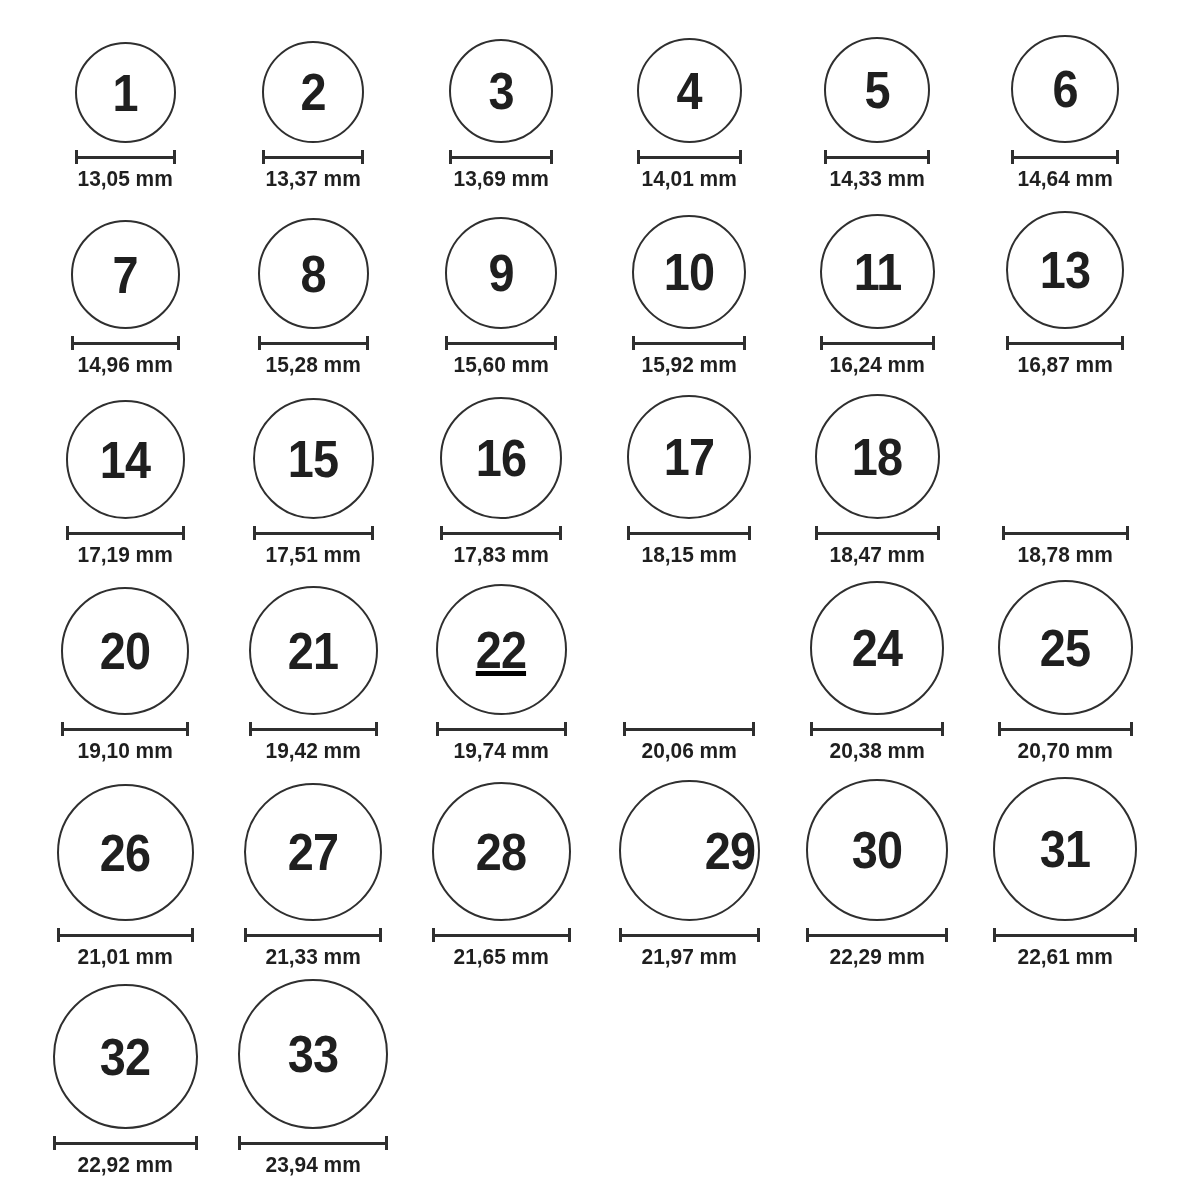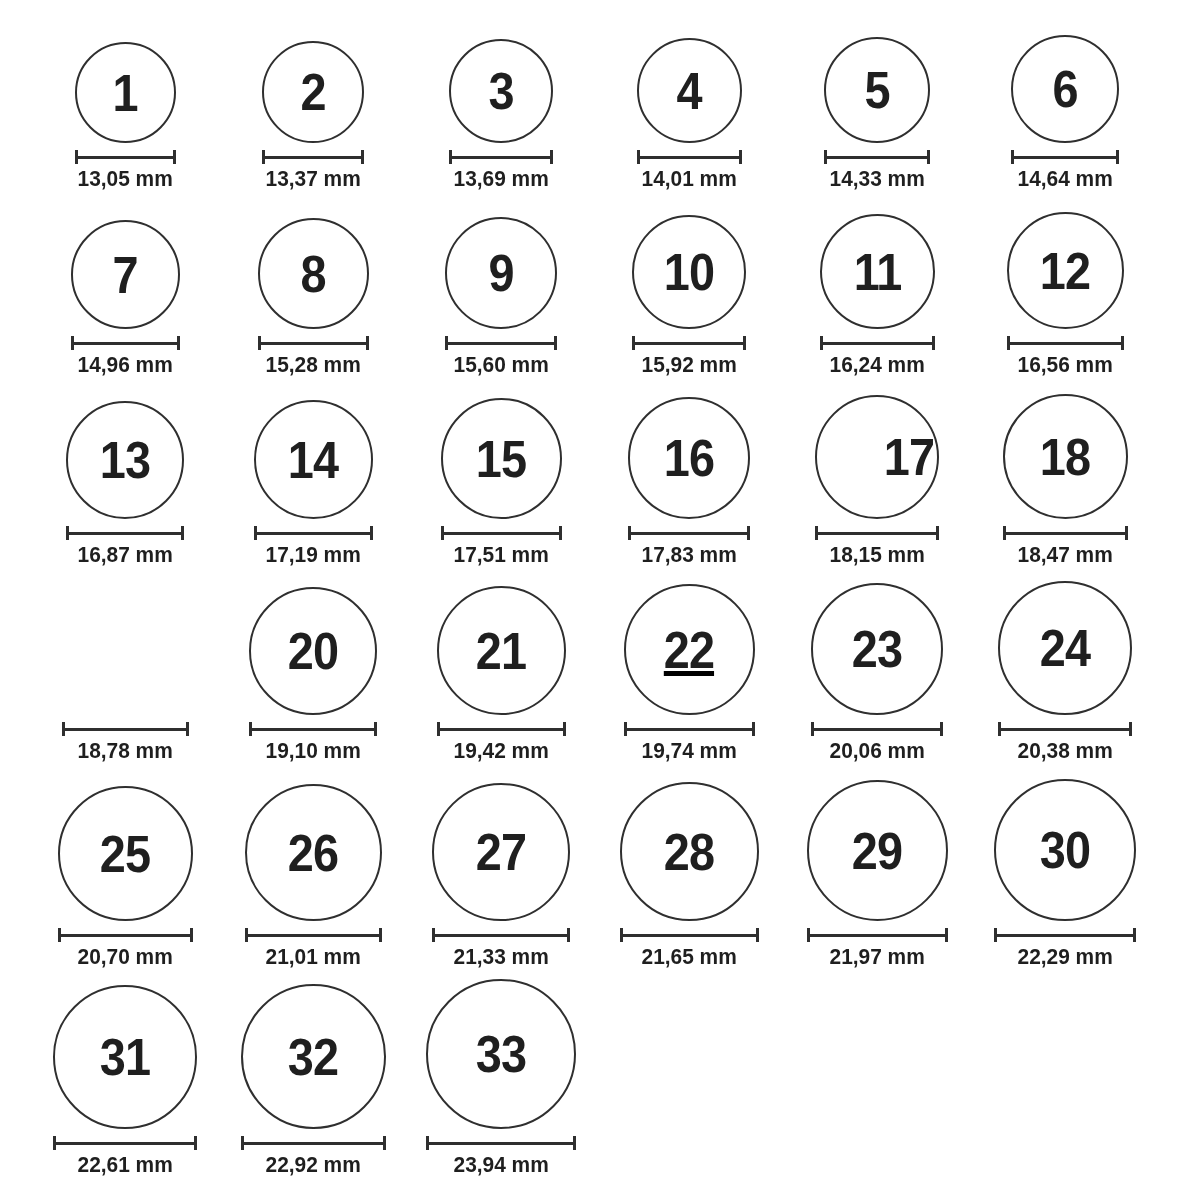--- a/index.html
+++ b/index.html
@@ -152,27 +152,20 @@
   </div>
 
   <div class="cell">
     <div class="circle" style="width: 115px; height: 115px;">
       <span class="num">11</span>
     </div>
     <div class="measure" style="width: 115px;"></div>
     <div class="label">16,24 mm</div>
   </div>
 
-  <div class="cell">
-    <div class="circle" style="width: 117px; height: 117px;">
-      <span class="num">12</span>
-    </div>
-    <div class="measure" style="width: 117px;"></div>
-    <div class="label">16,56 mm</div>
-  </div>
 
   <div class="cell">
     <div class="circle" style="width: 118px; height: 118px;">
       <span class="num">13</span>
     </div>
     <div class="measure" style="width: 118px;"></div>
     <div class="label">16,87 mm</div>
   </div>
 
   <div class="cell">
@@ -193,21 +186,21 @@
 
   <div class="cell">
     <div class="circle" style="width: 122px; height: 122px;">
       <span class="num">16</span>
     </div>
     <div class="measure" style="width: 122px;"></div>
     <div class="label">17,83 mm</div>
   </div>
 
   <div class="cell">
-    <div class="circle" style="width: 124px; height: 124px; justify-content: flex-end;">
+    <div class="circle" style="width: 124px; height: 124px;">
       <span class="num">17</span>
     </div>
     <div class="measure" style="width: 124px;"></div>
     <div class="label">18,15 mm</div>
   </div>
 
   <div class="cell">
     <div class="circle" style="width: 125px; height: 125px;">
       <span class="num">18</span>
     </div>
@@ -238,23 +231,20 @@
 
   <div class="cell">
     <div class="circle" style="width: 131px; height: 131px; text-decoration: underline;">
       <span class="num">22</span>
     </div>
     <div class="measure" style="width: 131px;"></div>
     <div class="label">19,74 mm</div>
   </div>
 
   <div class="cell">
-    <div class="circle" style="width: 132px; height: 132px;">
-      <span class="num">23</span>
-    </div>
     <div class="measure" style="width: 132px;"></div>
     <div class="label">20,06 mm</div>
   </div>
 
   <div class="cell">
     <div class="circle" style="width: 134px; height: 134px;">
       <span class="num">24</span>
     </div>
     <div class="measure" style="width: 134px;"></div>
     <div class="label">20,38 mm</div>
@@ -286,21 +276,21 @@
 
   <div class="cell">
     <div class="circle" style="width: 139px; height: 139px;">
       <span class="num">28</span>
     </div>
     <div class="measure" style="width: 139px;"></div>
     <div class="label">21,65 mm</div>
   </div>
 
   <div class="cell">
-    <div class="circle" style="width: 141px; height: 141px;">
+    <div class="circle" style="width: 141px; height: 141px; justify-content: flex-end;">
       <span class="num">29</span>
     </div>
     <div class="measure" style="width: 141px;"></div>
     <div class="label">21,97 mm</div>
   </div>
 
   <div class="cell">
     <div class="circle" style="width: 142px; height: 142px;">
       <span class="num">30</span>
     </div>

